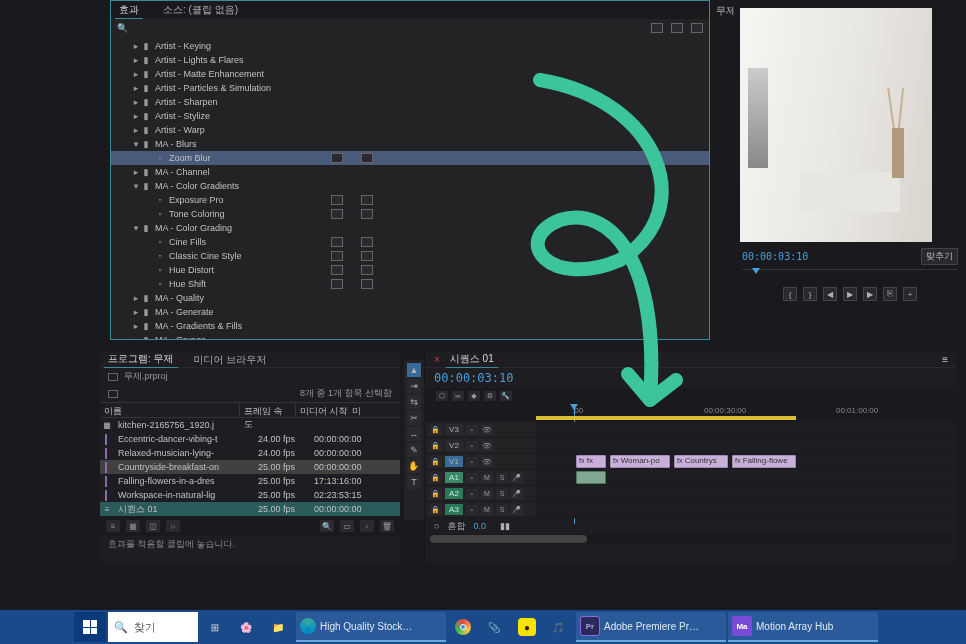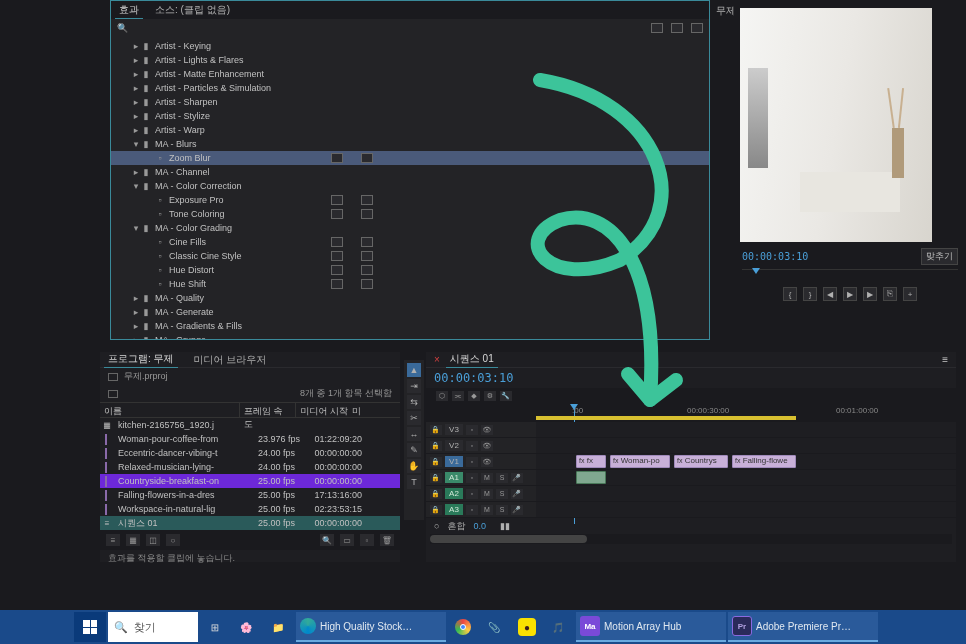--- a/index.html
+++ b/index.html
@@ -1,19 +1,19 @@
 <!DOCTYPE html>
 <html><head>
 <meta charset="utf-8">
 <style>
   * { margin: 0; padding: 0; box-sizing: border-box; font-family: "Segoe UI", Arial, sans-serif; }
   body { background: #1a1a1e; color: #c8c8c8; width: 966px; height: 644px; overflow: hidden; font-size: 10px; position: relative; }
   
   .top-left-panel { position: absolute; left: 110px; top: 0; width: 600px; height: 340px; background: #232326; border: 1px solid #3a8a9a; }
-  .panel-tabs { display: flex; height: 18px; background: #1a1a1e; padding: 0 4px; gap: 8px; align-items: center; font-size: 10px; }
+  .panel-tabs { display: flex; height: 18px; background: #1a1a1e; padding: 0 4px; gap: 16px; align-items: center; font-size: 10px; }
   .panel-tab { color: #b0b0b0; padding: 1px 4px; }
   .panel-tab.active { border-bottom: 1px solid #3a8a9a; color: #d8d8d8; }
   .search-row { height: 18px; display: flex; align-items: center; padding: 0 6px; font-size: 9px; color: #888; gap: 8px; }
   .effects-tree { height: 302px; overflow: hidden; padding: 2px 0; position: relative; }
   .tree-row { display: flex; align-items: center; height: 14px; font-size: 9px; color: #c0c0c0; position: relative; }
   .tree-row.selected { background: #4a5a7a; }
   .tree-icon { width: 10px; height: 10px; margin-right: 4px; display: inline-flex; align-items: center; justify-content: center; }
   .folder { color: #999; }
   .twisty { width: 10px; text-align: center; color: #999; }
   
@@ -40,24 +40,24 @@
   .transport { display: flex; gap: 6px; padding: 2px 8px; justify-content: center; }
   .tbtn { width: 14px; height: 14px; background: #2a2a2e; border: 1px solid #444; font-size: 8px; color: #b0b0b0; display: flex; align-items: center; justify-content: center; }
   
   .project-panel { position: absolute; left: 100px; top: 352px; width: 300px; height: 210px; background: #1e1e22; }
   .project-tabs { display: flex; gap: 12px; padding: 0 4px; height: 16px; align-items: center; font-size: 10px; border-bottom: 1px solid #2a2a2e; }
   .sub-row { font-size: 9px; color: #999; padding: 2px 8px; display: flex; gap: 6px; align-items: center; }
   .bin { width: 10px; height: 8px; border: 1px solid #666; }
   .list-header { display: flex; height: 16px; border-top: 1px solid #333; border-bottom: 1px solid #333; font-size: 9px; color: #c0c0c0; }
   .col-name { width: 140px; padding: 2px 4px; border-right: 1px solid #333; }
   .col-fps { width: 56px; padding: 2px 4px; border-right: 1px solid #333; text-align: left; }
-  .col-start { width: 56px; padding: 2px 4px; text-align: right; }
+  .col-start { width: 56px; padding: 2px 4px; }
   .col-end { width: 20px; padding: 2px 0; }
   .asset-row { display: flex; height: 14px; font-size: 9px; color: #c0c0c0; align-items: center; }
-  .asset-row.selected { background: #6d28d9; }
+  .asset-row.selected { background: #404040; }
   .asset-row.seq { background: #2a5a5a; }
   .asset-icon { width: 14px; text-align: center; font-size: 8px; }
   .clip-strip { width: 4px; height: 10px; border: 1px solid #8a6aaa; background: #6a4a8a; margin-right: 2px; }
   .bottom-toolbar { display: flex; gap: 6px; padding: 4px 6px; background: #1a1a1e; }
   .btbtn { width: 14px; height: 12px; background: #2a2a2e; font-size: 8px; color: #999; display:flex; align-items:center; justify-content:center;}
   .status-msg { font-size: 9px; color: #888; padding: 2px 8px; }
   
   .tool-strip { position: absolute; left: 404px; top: 360px; width: 20px; height: 160px; background: #232326; display: flex; flex-direction: column; gap: 2px; padding: 3px; }
   .tool { width: 14px; height: 14px; background: #2a2a2e; color: #b0b0b0; font-size: 9px; display: flex; align-items: center; justify-content: center; }
   .tool.active { background: #3a6a9a; }
@@ -174,21 +174,21 @@
         </span>
       </div>
       <div class="tree-row" style="padding-left: 20px;">
         <span class="twisty">▸</span>
         <span class="tree-icon folder">▮</span>
         <span>MA - Channel</span>
       </div>
       <div class="tree-row" style="padding-left: 20px;">
         <span class="twisty">▾</span>
         <span class="tree-icon folder">▮</span>
-        <span>MA - Color Correction</span>
+        <span>MA - Color Gradients</span>
       </div>
       <div class="tree-row" style="padding-left: 34px;">
         <span class="twisty"></span>
         <span class="tree-icon folder">▫</span>
         <span>Exposure Pro</span>
         <span class="preset-col" style="left: 220px;">
           <span class="preset-box"></span>
           <span class="preset-box"></span>
         </span>
       </div>
@@ -310,26 +310,20 @@
     <div class="col-fps">프레임 속도</div>
     <div class="col-start">미디어 시작</div>
     <div class="col-end">미</div>
   </div>
   <div id="asset-list">
       <div class="asset-row">
         <span class="asset-icon">▦</span>
         <div class="col-name" style="border:none">kitchen-2165756_1920.j</div>
         <div class="col-fps" style="border:none"></div>
         <div class="col-start"></div>
-      </div>
-      <div class="asset-row">
-        <span class="asset-icon"><span class="clip-strip"></span></span>
-        <div class="col-name" style="border:none">Woman-pour-coffee-from</div>
-        <div class="col-fps" style="border:none">23.976 fps</div>
-        <div class="col-start">01:22:09:20</div>
       </div>
       <div class="asset-row">
         <span class="asset-icon"><span class="clip-strip"></span></span>
         <div class="col-name" style="border:none">Eccentric-dancer-vibing-t</div>
         <div class="col-fps" style="border:none">24.00 fps</div>
         <div class="col-start">00:00:00:00</div>
       </div>
       <div class="asset-row">
         <span class="asset-icon"><span class="clip-strip"></span></span>
         <div class="col-name" style="border:none">Relaxed-musician-lying-</div>
@@ -399,21 +393,21 @@
     <span class="tbtnsmall">◆</span>
     <span class="tbtnsmall">⚙</span>
     <span class="tbtnsmall">🔧</span>
   </div>
   <div class="tl-ruler-row">
     <div class="tl-head-col"></div>
     <div class="tl-ruler" id="ruler">
       <div class="tl-playhead" style="left:38px; height:120px;"></div>
       <div class="yellow-marker" style="left:0; width:260px;"></div>
     <span class="tick" style="left: 36px;">:00</span>
-        <span class="tick" style="left: 151px;">00:00:30:00</span>
+        <span class="tick" style="left: 168px;">00:00:30:00</span>
         <span class="tick" style="left: 300px;">00:01:00:00</span>
       </div>
   </div>
   <div class="tl-tracks">
     <div class="track-heads" id="track-heads">
         <div class="track-head">
           <span class="tbtnsmall">🔒</span>
           <span class="tlabel ">V3</span>
           <span class="tbtnsmall">▫</span>
           <span class="tbtnsmall">👁</span>
@@ -511,20 +505,20 @@
       <span style="width:16px;height:16px;border-radius:50%;background:conic-gradient(#e44,#fc4,#3b5,#e44);display:flex;align-items:center;justify-content:center">
         <span style="width:6px;height:6px;border-radius:50%;background:#48f;border:1px solid #fff"></span>
       </span>
     </div>
   <div class="tb-item">📎</div>
   <div class="tb-item">
       <span style="width:18px;height:18px;background:#fae100;border-radius:4px;display:flex;align-items:center;justify-content:center;color:#3c1e1e;font-size:10px">●</span>
     </div>
   <div class="tb-item">🎵</div>
   <div class="tb-item grouped">
+      <span class="app-badge-pr">Pr</span>
+      <span>Adobe Premiere Pr…</span>
+    </div>
+  <div class="tb-item grouped">
       <span class="app-badge-ma">Ma</span>
       <span>Motion Array Hub</span>
     </div>
-  <div class="tb-item grouped">
-      <span class="app-badge-pr">Pr</span>
-      <span>Adobe Premiere Pr…</span>
-    </div>
 </div>
 
 </body></html>

